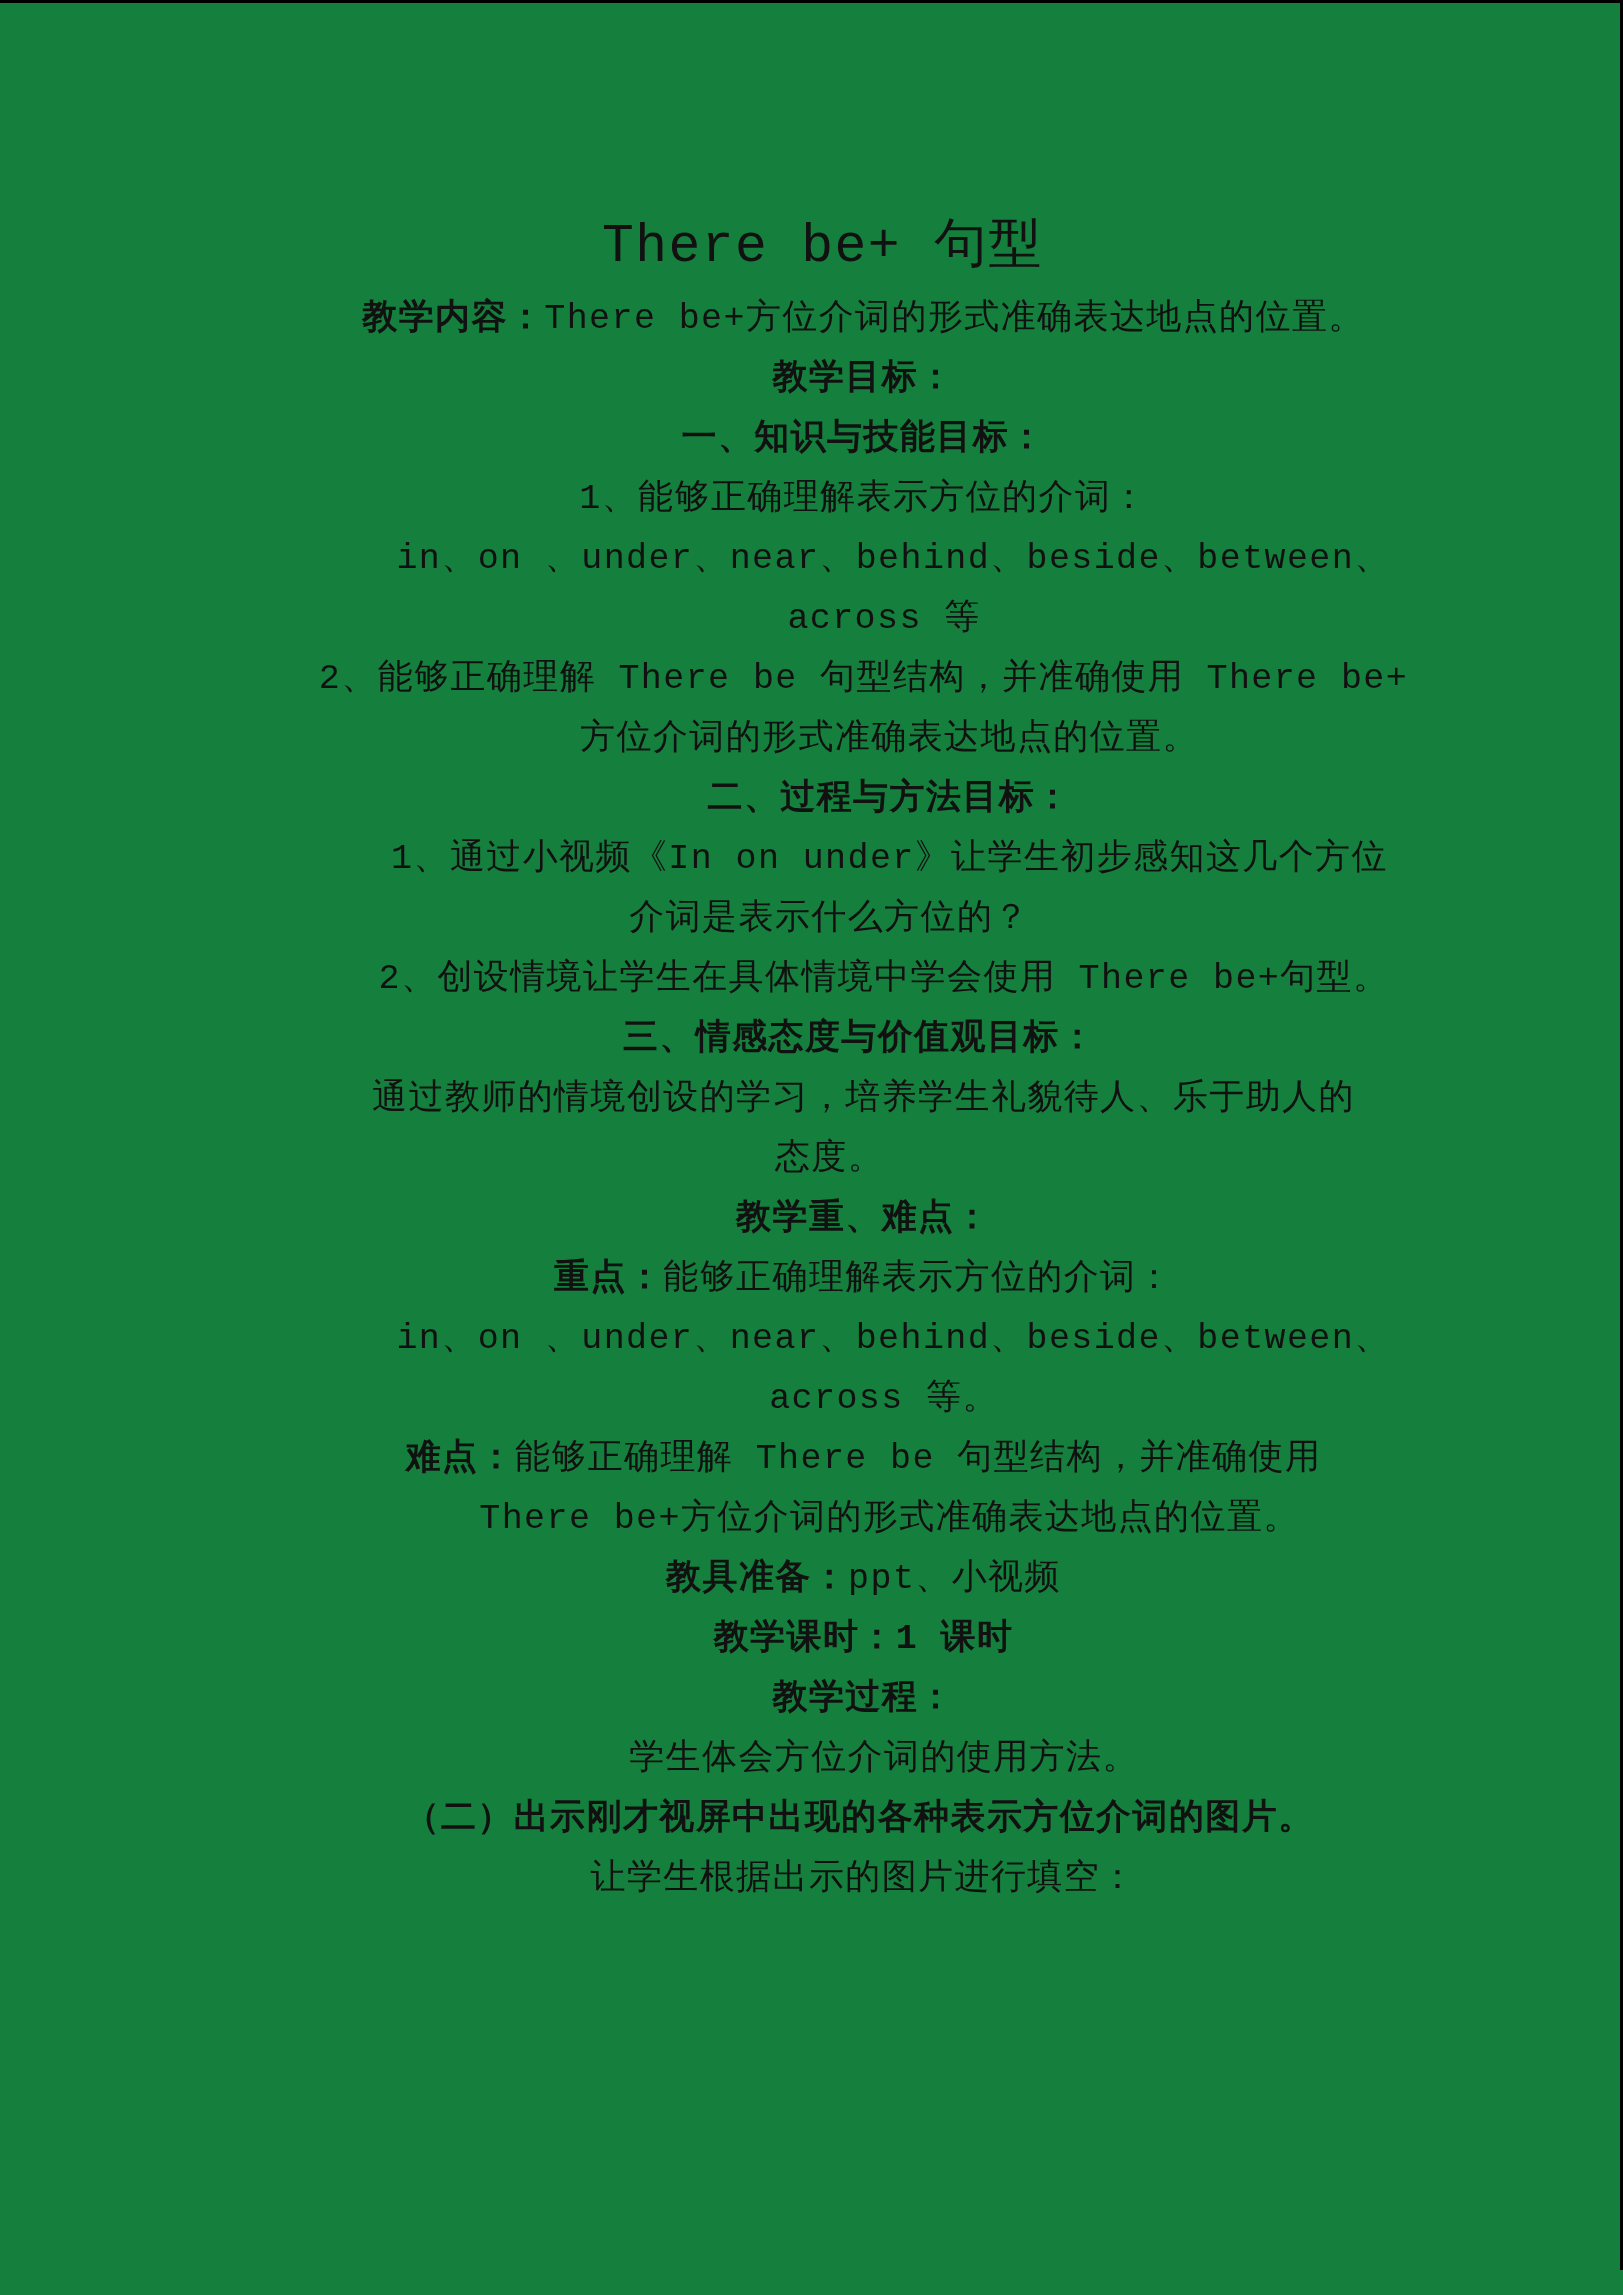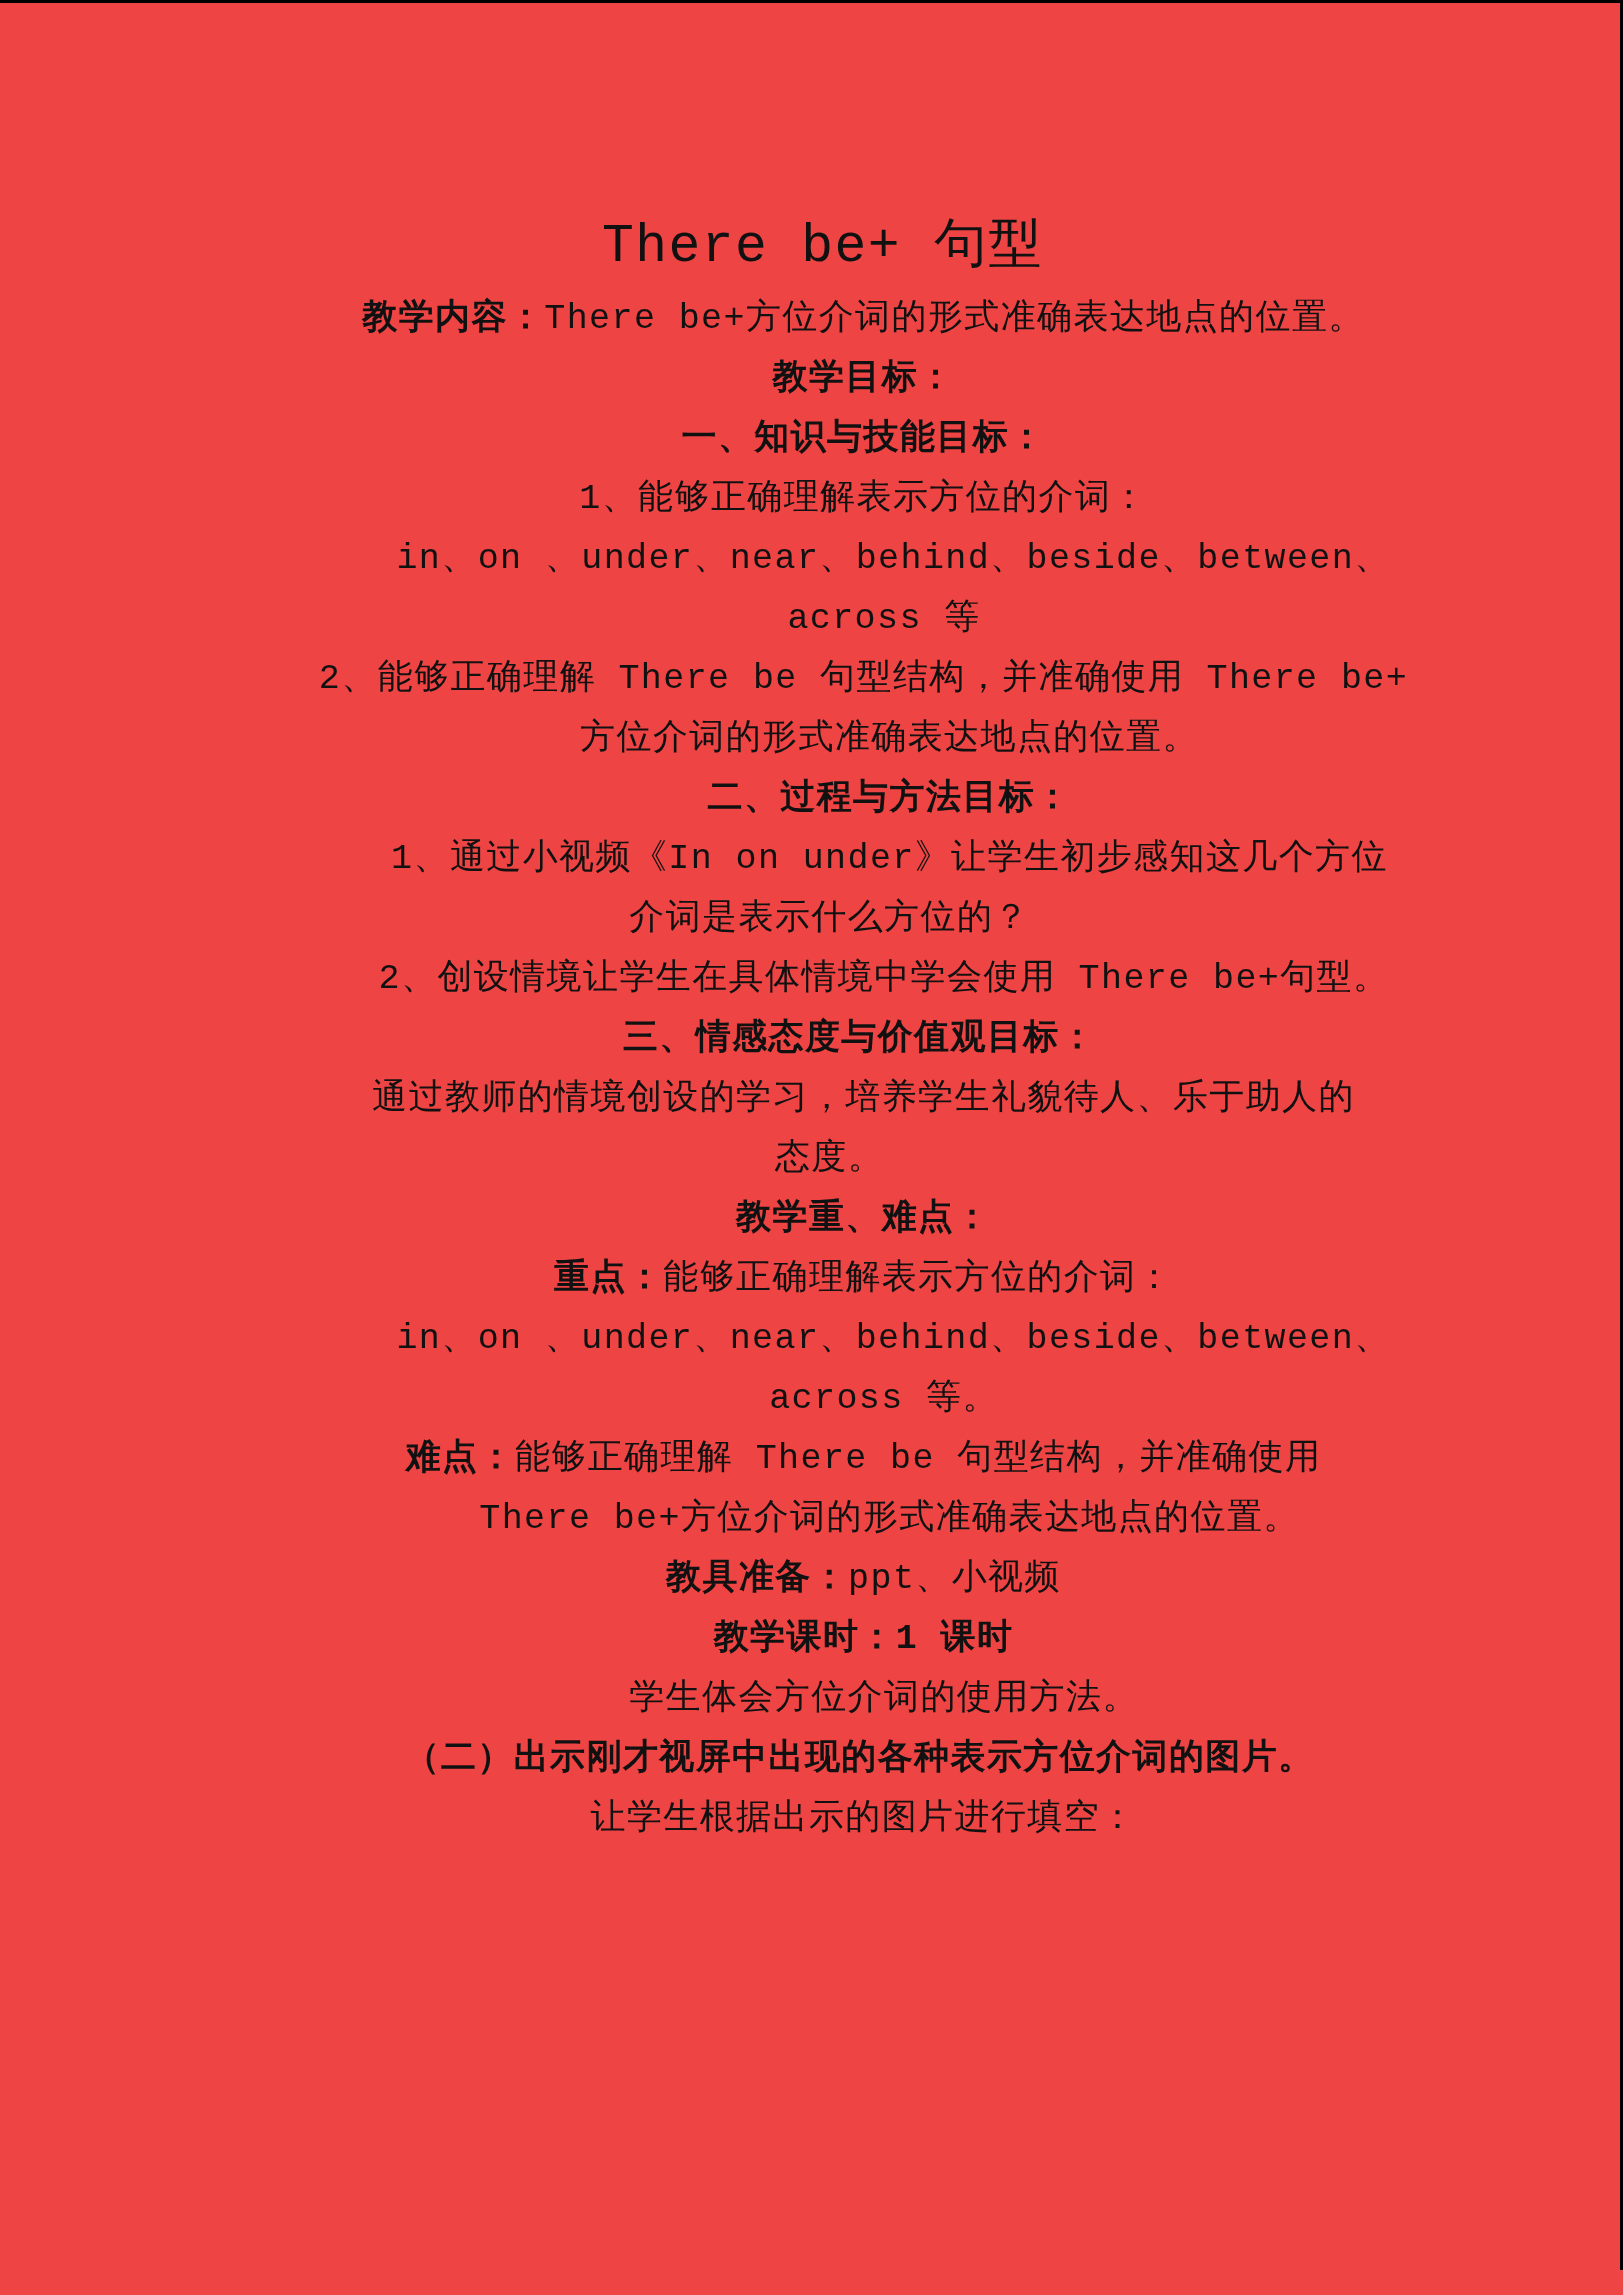--- a/index.html
+++ b/index.html
@@ -4,21 +4,21 @@
 <style>
   html, body {
     margin: 0;
     padding: 0;
     background: #ffffff;
   }
   .page {
     position: relative;
     width: 1623px;
     height: 2295px;
-    background: #ef4444;
+    background: #15803d;
     overflow: hidden;
     color: #111111;
     font-family: "Liberation Mono", "Liberation Serif", serif;
   }
   .border-top {
     position: absolute;
     top: 0;
     left: 0;
     width: 1623px;
     height: 3.4px;
@@ -118,20 +118,21 @@
     <div class="line m160"><span class="lab"></span><span class="txt">across 等。</span></div>
 
     <div class="line m100"><span class="lab">难点：</span><span class="txt">能够正确理解 There be 句型结构，并准确使用</span></div>
 
     <div class="line m176"><span class="lab"></span><span class="txt">There be+方位介词的形式准确表达地点的位置。</span></div>
 
     <div class="line m100"><span class="lab">教具准备：</span><span class="txt">ppt、小视频</span></div>
 
     <div class="line m100"><span class="lab">教学课时：1 课时</span><span class="txt"></span></div>
 
+    <div class="line m100"><span class="lab">教学过程：</span><span class="txt"></span></div>
 
 
 
     <div class="line m160"><span class="lab"></span><span class="txt">学生体会方位介词的使用方法。</span></div>
 
     <div class="line m88"><span class="lab">（二）出示刚才视屏中出现的各种表示方位介词的图片。</span><span class="txt"></span></div>
 
 
     <div class="line m100"><span class="lab"></span><span class="txt">让学生根据出示的图片进行填空：</span></div>
 

